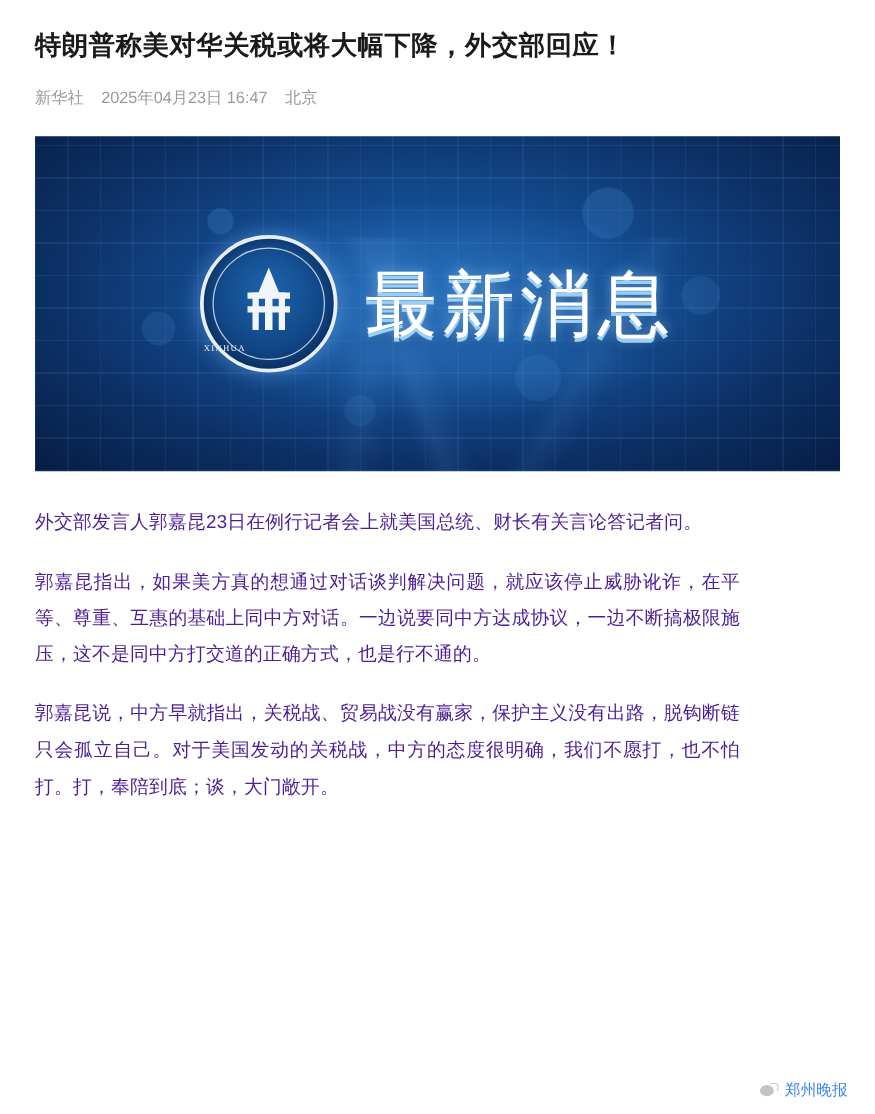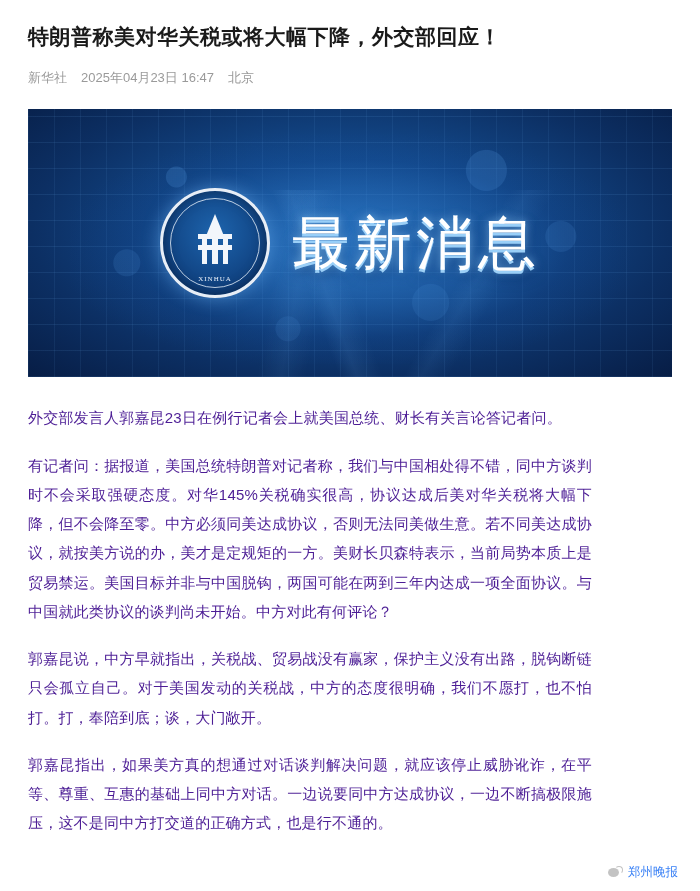--- a/index.html
+++ b/index.html
@@ -138,21 +138,21 @@
       linear-gradient(#f2f6fb, #f2f6fb) 0 0 / 34px 5px no-repeat,
       linear-gradient(#f2f6fb, #f2f6fb) 0 11px / 34px 5px no-repeat,
       linear-gradient(#f2f6fb, #f2f6fb) 4px 0 / 5px 30px no-repeat,
       linear-gradient(#f2f6fb, #f2f6fb) 25px 0 / 5px 30px no-repeat,
       linear-gradient(#f2f6fb, #f2f6fb) 14px 0 / 6px 30px no-repeat;
   }
   .logo .brand {
     position: absolute;
     bottom: 12px;
     left: 0; right: 0;
-    text-align: center;
+    text-align: left;
     font-size: 7px;
     letter-spacing: 1px;
     color: #eaf1f9;
     font-family: "Liberation Serif", serif;
   }
   .hero-title {
     font-size: 58px;
     font-weight: normal;
     color: #ffffff;
     letter-spacing: 4px;
@@ -239,22 +239,21 @@
           <div class="ring"></div>
           <div class="tower"></div>
           <div class="brand">XINHUA</div>
         </div>
         <div class="hero-title">最新消息</div>
       </div>
     </div>
 
 
     <p class="para">外交部发言人郭嘉昆23日在例行记者会上就美国总统、财长有关言论答记者问。</p>
-    <p class="para">有记者问：据报道，美国总统特朗普对记者称，我们与中国相处得不错，同中方谈判时不会采取强硬态度。对华145%关税确实很高，协议达成后美对华关税将大幅下降，但不会降至零。中方必须同美达成协议，否则无法同美做生意。若不同美达成协议，就按美方说的办，美才是定规矩的一方。美财长贝森特表示，当前局势本质上是贸易禁运。美国目标并非与中国脱钩，两国可能在两到三年内达成一项全面协议。与中国就此类协议的谈判尚未开始。中方对此有何评论？</p>
+    <p class="para">郭嘉昆指出，如果美方真的想通过对话谈判解决问题，就应该停止威胁讹诈，在平等、尊重、互惠的基础上同中方对话。一边说要同中方达成协议，一边不断搞极限施压，这不是同中方打交道的正确方式，也是行不通的。</p>
     <p class="para">郭嘉昆说，中方早就指出，关税战、贸易战没有赢家，保护主义没有出路，脱钩断链只会孤立自己。对于美国发动的关税战，中方的态度很明确，我们不愿打，也不怕打。打，奉陪到底；谈，大门敞开。</p>
-    <p class="para">郭嘉昆指出，如果美方真的想通过对话谈判解决问题，就应该停止威胁讹诈，在平等、尊重、互惠的基础上同中方对话。一边说要同中方达成协议，一边不断搞极限施压，这不是同中方打交道的正确方式，也是行不通的。</p>
   </div>
 
   <div class="watermark">
     <span class="wb-icon"></span>
     <span>郑州晚报</span>
   </div>
 </div>
 
 </body></html>

